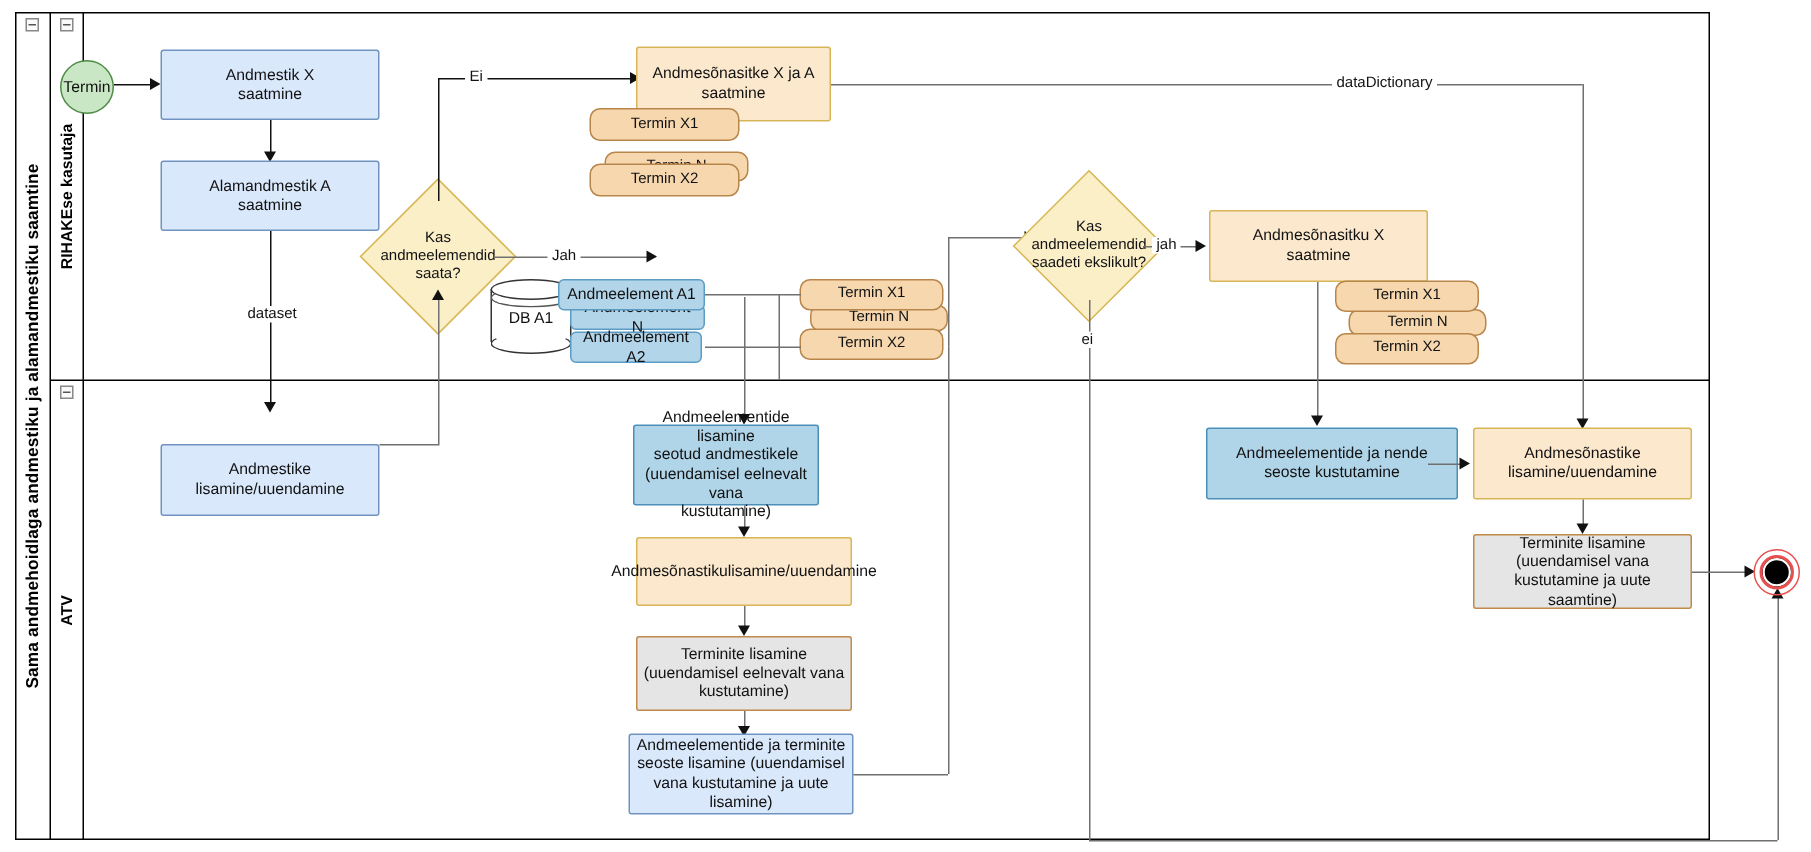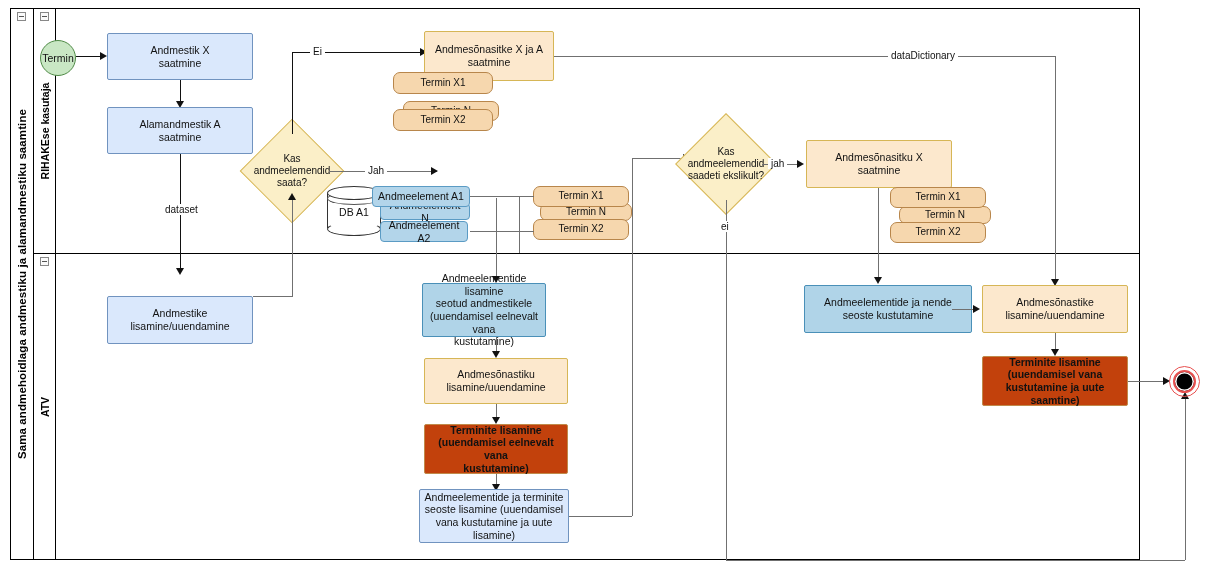--- a/index.html
+++ b/index.html
@@ -14,21 +14,21 @@
   .lane-col .vtext{position:absolute;left:50%;top:50%;transform:translate(-50%,-50%) rotate(-90deg);white-space:nowrap;font-size:10.5px;font-weight:bold;color:#000;}
   .lane-div{position:absolute;background:#000;height:1px;}
   .collapse-box{position:absolute;width:9px;height:9px;border:1px solid #888;background:#fafafa;box-sizing:border-box;}
   .collapse-box:before{content:"";position:absolute;left:1px;top:3px;width:5px;height:1px;background:#555;}
 
   
   .node{position:absolute;box-sizing:border-box;display:flex;align-items:center;justify-content:center;text-align:center;border-radius:2px;font-size:10.5px;line-height:12.6px;color:#121212;padding:2px 4px;}
   .blue{background:#dae8fc;border:1px solid #7093bf;}
   .blue-d{background:#b0d4e8;border:1px solid #4a90b8;}
   .org-l{background:#fce8cd;border:1px solid #d6b656;}
-  .org-d{background:#c2410c;border:1px solid #c08a4a;font-weight:bold;}
+  .org-d{background:#e5e5e5;border:1px solid #c08a4a;}
   .term{background:#f6d7ae;border:1px solid #b8864b;border-radius:7px;font-size:10px;}
   .dataelem{background:#b3d5ea;border:1px solid #5b9bc4;border-radius:4px;font-size:10.5px;}
 
   .start-ev{position:absolute;border-radius:50%;background:#c9e7c4;border:1px solid #4f8a46;display:flex;align-items:center;justify-content:center;font-size:10.5px;color:#111;}
   .end-ev{position:absolute;border-radius:50%;background:#000;border:2px solid #e8504f;box-sizing:border-box;box-shadow:0 0 0 1.5px #fff inset;}
   .end-ring{position:absolute;border-radius:50%;border:1.6px solid #e8504f;box-sizing:border-box;}
 
   .gw{position:absolute;box-sizing:border-box;}
   .gw .diamond{position:absolute;inset:0;background:#fbefc8;border:1px solid #d6b656;transform:rotate(45deg);}
   .gw .lbl{position:absolute;inset:0;display:flex;align-items:center;justify-content:center;text-align:center;font-size:10px;line-height:12px;color:#111;}
@@ -228,21 +228,21 @@
   <div class="node blue-d" style="left:422px;top:283px;width:124px;height:54px;flex-direction:column;">
     <span>Andmeelementide lisamine</span>
     <span>seotud andmestikele</span>
     <span>(uuendamisel eelnevalt vana</span>
     <span>kustutamine)</span>
   </div>
 
   <div class="ln v" style="left:496px;top:337px;height:17px;"></div>
   <div class="arw d" style="left:492px;top:351px;"></div>
 
-  <div class="node org-l" style="left:424px;top:358px;width:144px;height:46px;flex-direction:column;">
+  <div class="node org-l" style="left:424px;top:358px;width:144px;height:46px;flex-direction:row;">
     <span>Andmesõnastiku</span>
     <span>lisamine/uuendamine</span>
   </div>
 
   <div class="ln v" style="left:496px;top:404px;height:16px;"></div>
   <div class="arw d" style="left:492px;top:417px;"></div>
 
   <div class="node org-d" style="left:424px;top:424px;width:144px;height:50px;flex-direction:column;">
     <span>Terminite lisamine</span>
     <span>(uuendamisel eelnevalt vana</span>

